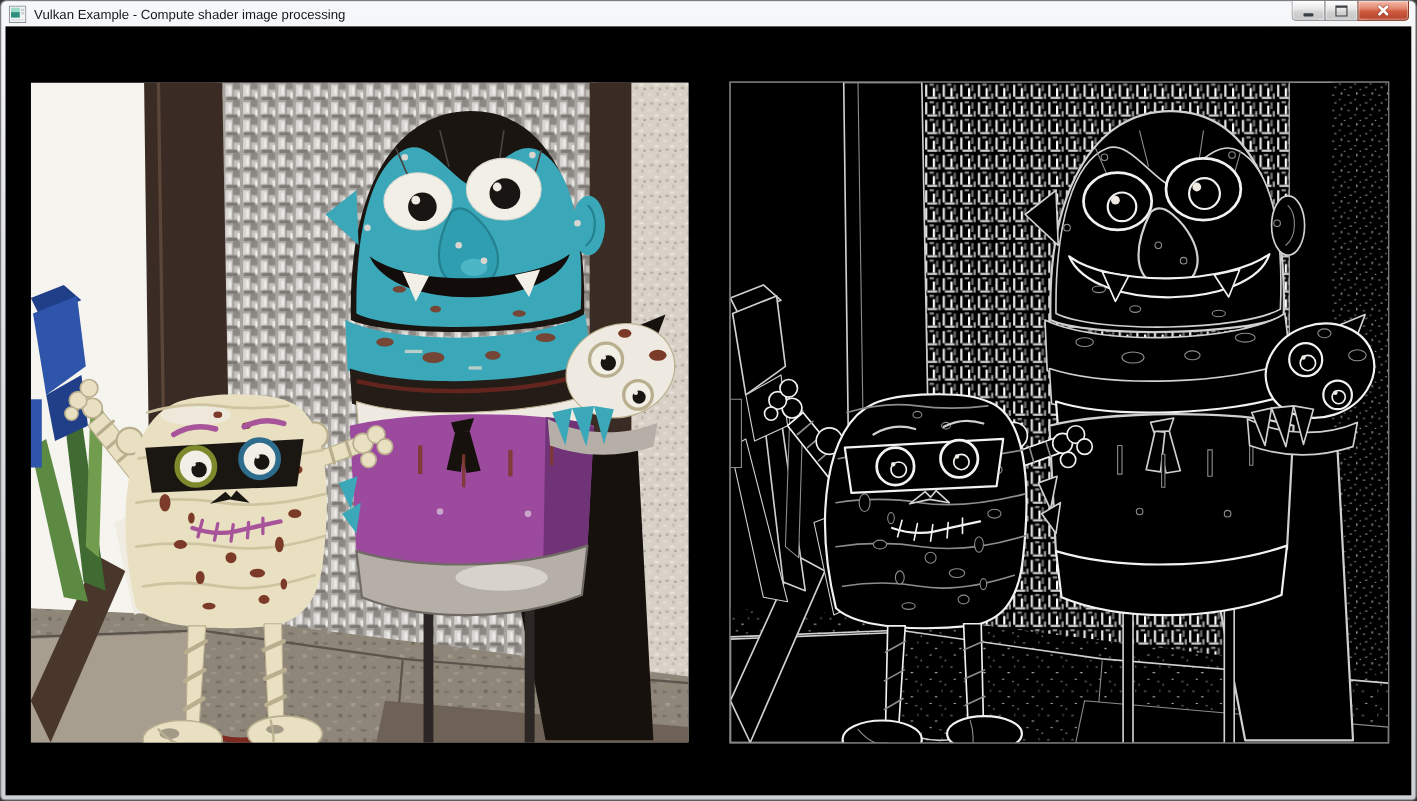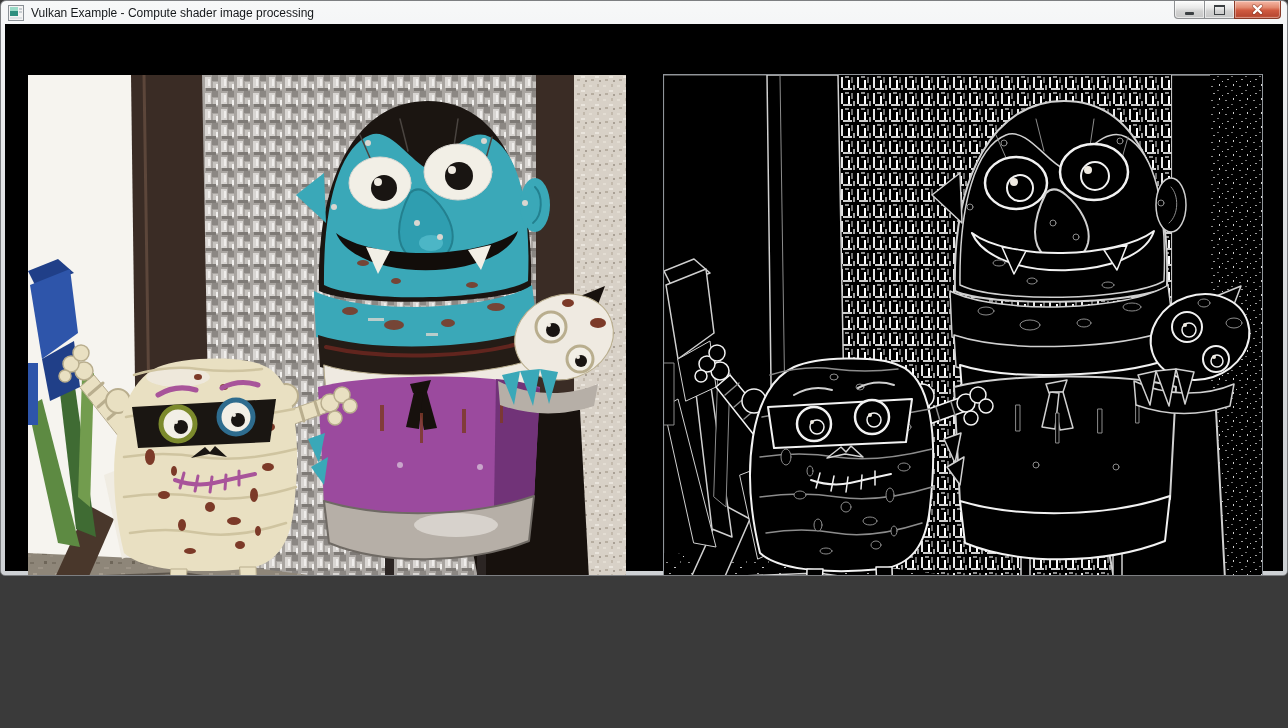--- a/index.html
+++ b/index.html
@@ -1,16 +1,16 @@
 <!DOCTYPE html>
 <html><head>
 <meta charset="utf-8">
 <style>
   html,body{margin:0;padding:0;background:#3a3a3a;}
-  .window{position:relative;width:1288px;height:576px;box-sizing:border-box;
+  .window{position:relative;width:1288px;height:728px;box-sizing:border-box;
     border:1px solid #7d7f82;border-radius:6px 6px 5px 5px;overflow:hidden;
     background:linear-gradient(180deg,#f7f8f9 0%,#e4e6e8 30%,#d3d6d9 75%,#ced1d4 100%);
     font-family:"Liberation Sans",sans-serif;}
   .titlebar{position:absolute;top:0;left:0;right:0;height:23px;display:flex;align-items:center;padding-left:7px;}
   .app-icon{width:16px;height:16px;flex:0 0 auto;}
   .title{font-size:12px;color:#15181b;margin-left:7px;white-space:nowrap;text-shadow:0 1px 0 rgba(255,255,255,.6);}
   .controls{position:absolute;top:0;right:6px;display:flex;}
   .btn{height:18px;margin-left:-1px;padding:0;display:flex;align-items:center;justify-content:center;
     border:1px solid #8e9093;border-top:none;cursor:default;
     background:linear-gradient(#fdfdfd,#e9e9e9 40%,#d2d2d2 60%,#c7c7c7);

